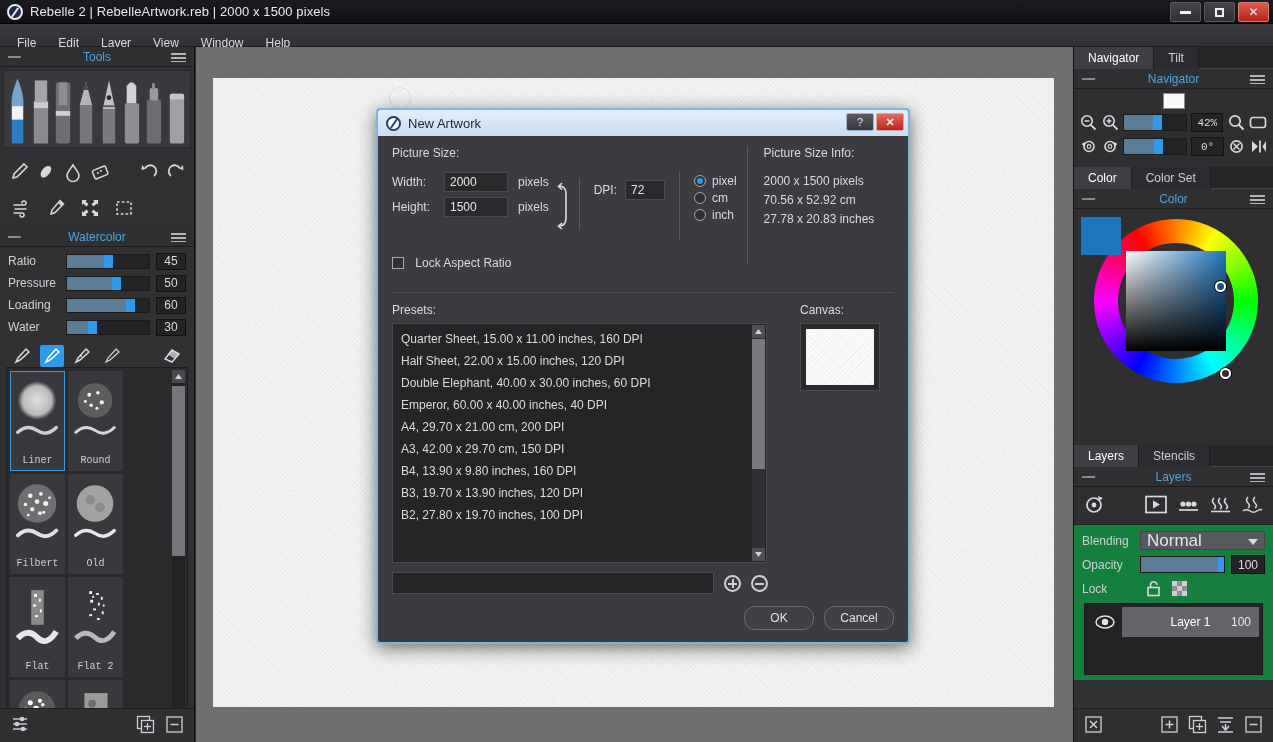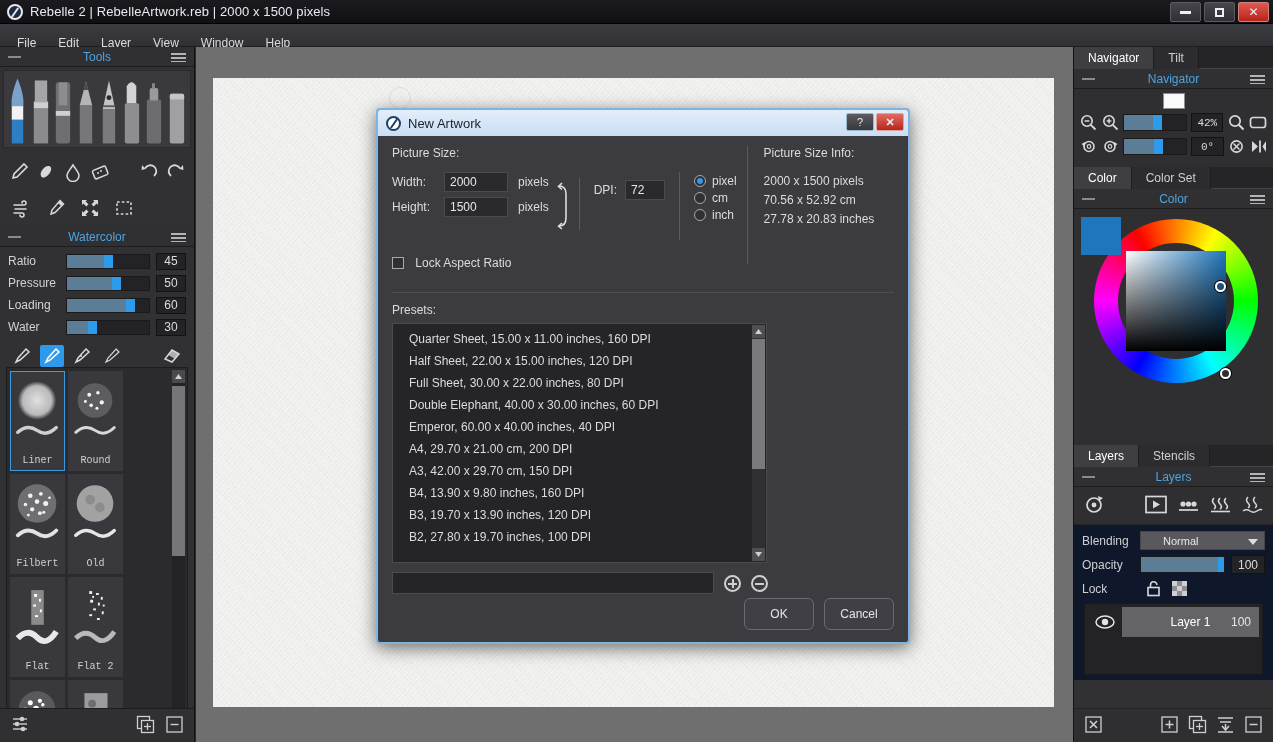--- a/index.html
+++ b/index.html
@@ -174,26 +174,26 @@
     position:absolute;left:42px;top:38px;width:100px;height:100px;z-index:2;
     background:linear-gradient(to top,#000 0%,rgba(0,0,0,0) 100%),
                linear-gradient(to right,#ffffff 0%,#1e76bd 100%);
   }
   .sqcursor{position:absolute;left:131px;top:68px;width:11px;height:11px;border:2px solid #fff;border-radius:50%;z-index:4;box-shadow:0 0 0 1px #000;}
   .ringcursor{position:absolute;left:136px;top:155px;width:11px;height:11px;border:2px solid #fff;border-radius:50%;z-index:4;box-shadow:0 0 0 1px #000;}
 
   
   .lyrtools{display:flex;align-items:center;height:38px;padding:0 10px;background:#2f2f32;border-bottom:1px solid #232326;}
   .lyrtools .sp{flex:1;}
-  .lyrbody{background:#0f172a;padding:5px 8px;}
+  .lyrbody{background:#15803d;padding:5px 8px;}
   .lrow{display:flex;align-items:center;height:21px;margin-bottom:3px;}
   .llabel{width:58px;color:#cfcfd3;font-size:12px;}
   .combo{
-    flex:1;height:19px;background:#58585d;border:1px solid #45454a;color:#e6e6ea;font-size:11px;
-    display:flex;align-items:center;padding-left:22px;position:relative;
+    flex:1;height:19px;background:#58585d;border:1px solid #45454a;color:#e6e6ea;font-size:17px;
+    display:flex;align-items:center;padding-left:6px;position:relative;
   }
   .combo .caret{position:absolute;right:6px;top:7px;border-left:5px solid transparent;border-right:5px solid transparent;border-top:6px solid #dcdcdc;}
   .opbar{flex:1;height:17px;background:#232326;border:1px solid #1a1a1c;position:relative;overflow:hidden;}
   .opval{width:34px;height:19px;margin-left:6px;background:#232326;border:1px solid #121214;color:#dcdcdc;font-size:12px;display:flex;align-items:center;justify-content:center;}
   .layerlist{margin:4px 2px 0 2px;height:72px;background:#232326;border:1px solid #1a1a1c;padding:3px;}
   .layeritem{height:30px;display:flex;align-items:center;}
   .layeritem .eye{width:34px;display:flex;align-items:center;justify-content:center;}
   .layeritem .nm{flex:1;height:30px;background:#636368;display:flex;align-items:center;justify-content:center;color:#fff;font-size:12px;position:relative;}
   .layeritem .nm .op{position:absolute;right:8px;color:#e6e6ea;}
   .canvasrow{display:flex;align-items:center;margin:8px 2px 0 2px;height:34px;}
@@ -234,32 +234,32 @@
   .radiorow{display:flex;align-items:center;margin-bottom:3px;color:#dcdcdc;font-size:12px;}
   .radio{width:12px;height:12px;border-radius:50%;border:1px solid #a8a8ac;margin-right:6px;position:relative;background:#303034;}
   .radio.on:after{content:"";position:absolute;left:2px;top:2px;width:6px;height:6px;border-radius:50%;background:#2e9bea;}
   .chk{width:12px;height:12px;border:1px solid #a8a8ac;background:#303034;margin-right:8px;display:inline-block;vertical-align:-2px;}
   .vdiv{width:1px;background:#5a5a5f;}
   .hdiv{height:1px;background:#4e4e53;margin:10px 0;}
   #presetlist{
     width:375px;height:240px;background:#252528;border:1px solid #4a4a4f;overflow:hidden;position:relative;
     padding:4px 0 0 0;
   }
-  #presetlist .pi{height:22px;line-height:22px;padding-left:16px;color:#dcdcdc;font-size:12px;white-space:nowrap;}
+  #presetlist .pi{height:22px;line-height:22px;padding-left:8px;color:#dcdcdc;font-size:12px;white-space:nowrap;}
   #presetlist .pscroll{position:absolute;right:1px;top:1px;width:13px;height:236px;background:#303034;}
   #presetlist .pthumb{position:absolute;left:0;top:14px;width:13px;height:130px;background:#7a7a7e;}
   #presetlist .parr{position:absolute;left:0;width:13px;height:13px;background:#4e4e53;display:flex;align-items:center;justify-content:center;}
   .namerow{display:flex;align-items:center;margin-top:9px;}
   .namefield{width:322px;height:22px;background:#252528;border:1px solid #4a4a4f;}
   .circbtn{width:17px;height:17px;border:2px solid #cfcfd3;border-radius:50%;margin-left:10px;position:relative;}
   .circbtn .h{position:absolute;left:2px;top:6px;width:9px;height:2px;background:#cfcfd3;}
   .circbtn .v{position:absolute;left:6px;top:2px;width:2px;height:9px;background:#cfcfd3;}
   .dlgbtns{position:absolute;right:14px;bottom:14px;display:flex;gap:10px;}
   .dlgbtn{
-    width:70px;height:32px;background:#3f3f45;border:1px solid #6a6a70;border-radius:6px;
+    width:70px;height:24px;background:#3f3f45;border:1px solid #6a6a70;border-radius:11px;
     display:flex;align-items:center;justify-content:center;color:#e4e4e8;font-size:12px;
   }
   .canvasprev{
     width:80px;height:68px;background:#2a2a2d;border:1px solid #4a4a4f;padding:5px;
   }
   .canvasprev .inner{width:100%;height:100%;background:#fbfbfa;
     background-image:repeating-linear-gradient(45deg, rgba(0,0,0,.03) 0 1px, transparent 1px 3px),
                      repeating-linear-gradient(-45deg, rgba(0,0,0,.025) 0 1px, transparent 1px 4px);}
   .infoline{color:#dcdcdc;font-size:12px;line-height:19px;}
 </style>
@@ -970,21 +970,20 @@
     </div>
 
     <div class="hdiv" style="margin-top:22px"></div>
 
     <div style="display:flex;">
       <div>
         <div class="sect-label" style="margin-bottom:6px">Presets:</div>
         <div id="presetlist">
           <div class="pi">Quarter Sheet, 15.00 x 11.00 inches, 160 DPI</div>
           <div class="pi">Half Sheet, 22.00 x 15.00 inches, 120 DPI</div>
-          <div class="pi">Full Sheet, 30.00 x 22.00 inches, 80 DPI</div>
           <div class="pi">Double Elephant, 40.00 x 30.00 inches, 60 DPI</div>
           <div class="pi">Emperor, 60.00 x 40.00 inches, 40 DPI</div>
           <div class="pi">A4, 29.70 x 21.00 cm, 200 DPI</div>
           <div class="pi">A3, 42.00 x 29.70 cm, 150 DPI</div>
           <div class="pi">B4, 13.90 x 9.80 inches, 160 DPI</div>
           <div class="pi">B3, 19.70 x 13.90 inches, 120 DPI</div>
           <div class="pi">B2, 27.80 x 19.70 inches, 100 DPI</div>
           <div class="pscroll">
             <div class="parr" style="top:0">
               <svg width="9" height="7" viewBox="0 0 9 7">
@@ -1004,20 +1003,26 @@
           <div class="circbtn">
               <span class="h"></span>
               <span class="v"></span>
             </div>
           <div class="circbtn">
               <span class="h"></span>
             </div>
         </div>
       </div>
 
+      <div style="margin-left:32px">
+        <div class="sect-label" style="margin-bottom:6px">Canvas:</div>
+        <div class="canvasprev">
+            <div class="inner"></div>
+          </div>
+      </div>
     </div>
 
     <div class="dlgbtns">
       <div class="dlgbtn">OK</div>
       <div class="dlgbtn">Cancel</div>
     </div>
   </div>
 </div>
 
 </body></html>

